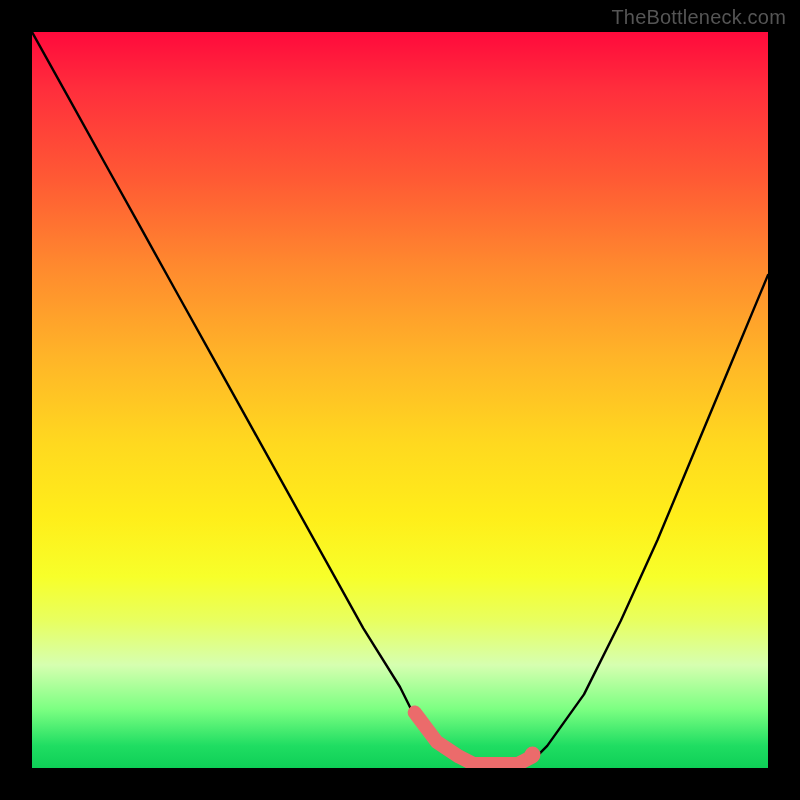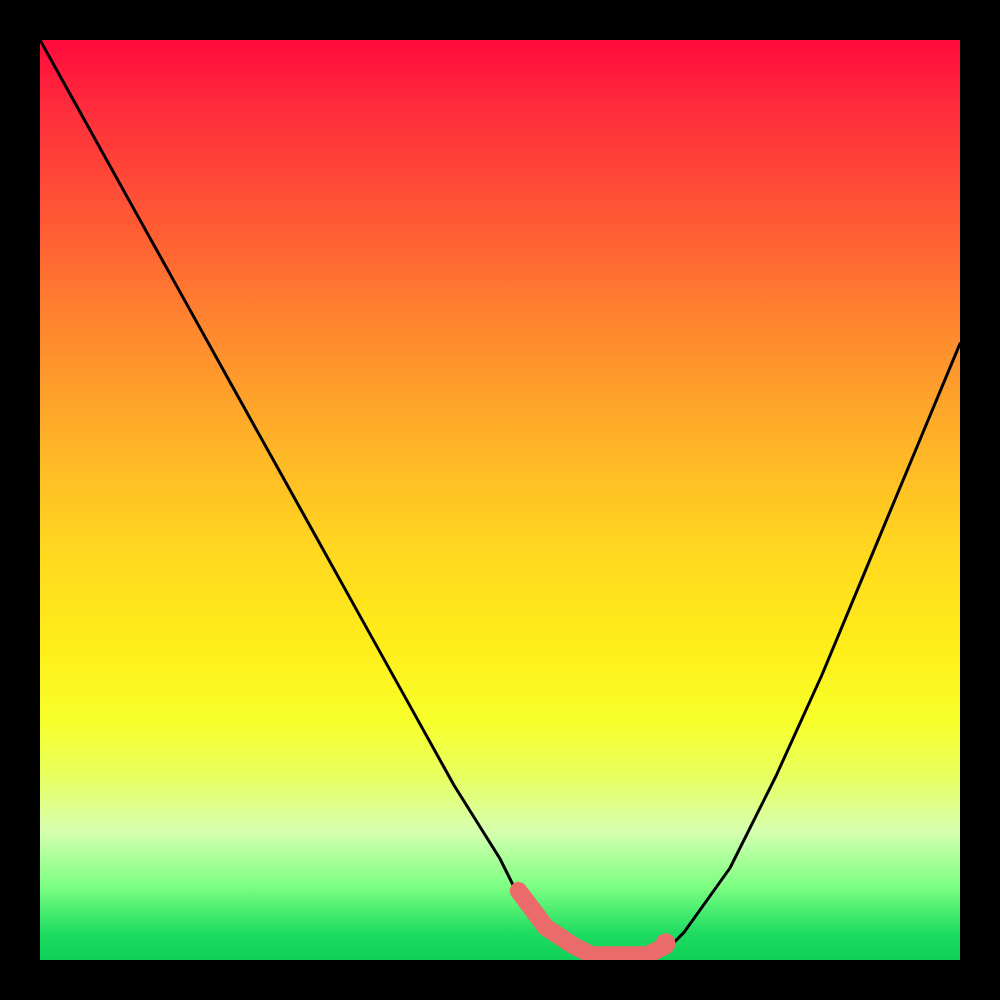--- a/index.html
+++ b/index.html
@@ -64,13 +64,14 @@
 
 <div class="frame">
   <div class="plot-bg"></div>
 
   <svg class="curve" viewBox="0 0 736 736" preserveAspectRatio="none">
     <path d="M0.0 0.0 L36.8 66.2 L73.6 132.5 L110.4 198.7 L147.2 265.0 L184.0 331.2 L220.8 397.4 L257.6 463.7 L294.4 529.9 L331.2 596.2 L368.0 655.0 L382.7 684.5 L404.8 713.9 L426.9 728.6 L441.6 736.0 L456.3 736.0 L471.0 736.0 L485.8 736.0 L500.5 728.6 L515.2 713.9 L552.0 662.4 L588.8 588.8 L625.6 507.8 L662.4 419.5 L699.2 331.2 L736.0 242.9" fill="none" stroke="#000000" stroke-width="2.4" stroke-linecap="round" stroke-linejoin="round" id="curve-path"></path>
     <path d="M382.7 680.5 L404.8 709.9 L426.9 724.6 L441.6 732.0 L456.3 732.0 L471.0 732.0 L485.8 732.0 L500.5 724.6" fill="none" stroke="#eb6b6b" stroke-width="14" stroke-linecap="round" stroke-linejoin="round" id="valley-path"></path>
     <circle r="8" fill="#eb6b6b" id="valley-dot" cx="500.5" cy="722.6"></circle>
   </svg>
 
+  <div class="watermark">TheBottleneck.com</div>
 </div>
 
 </body></html>

